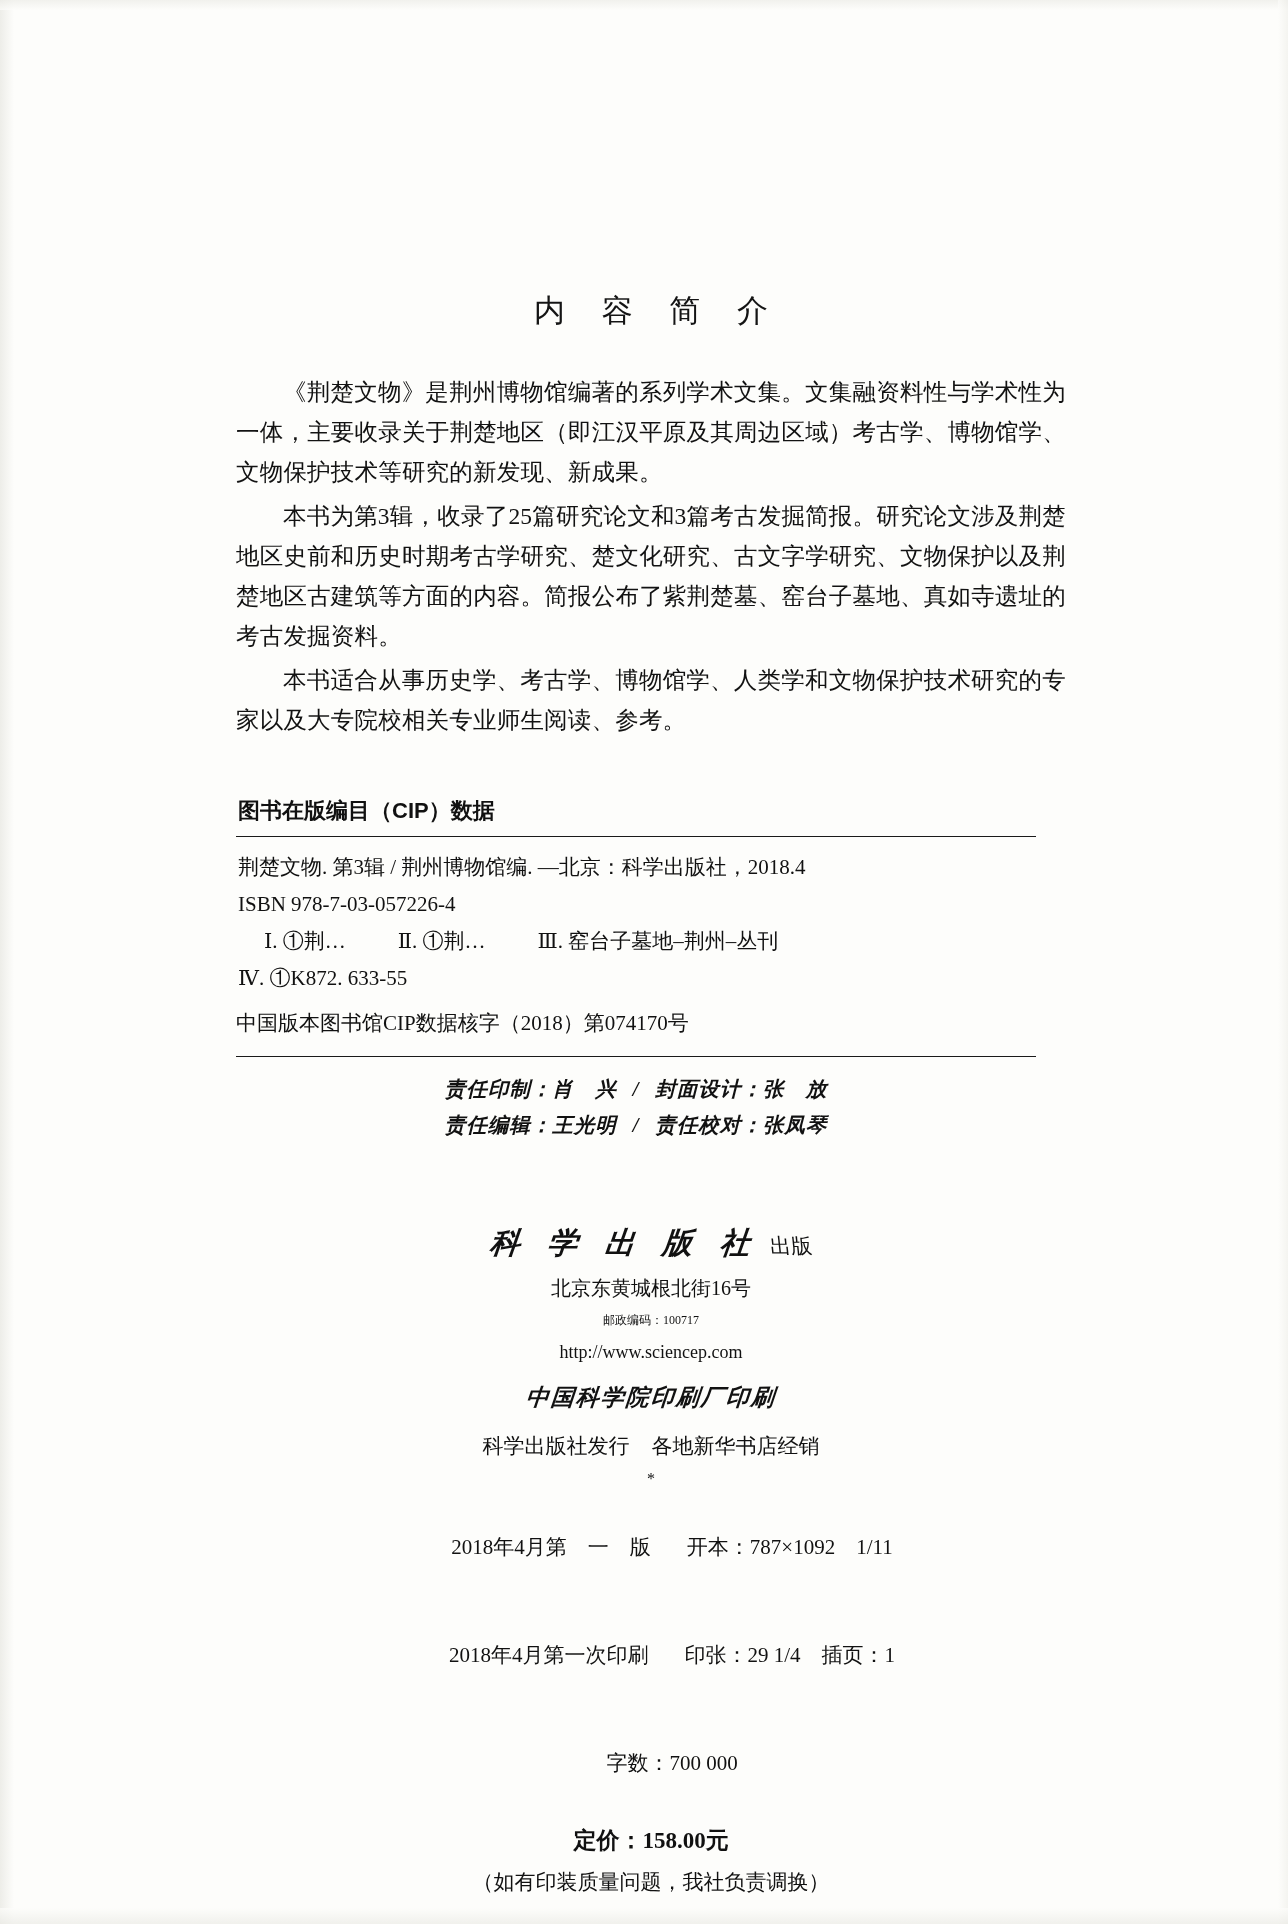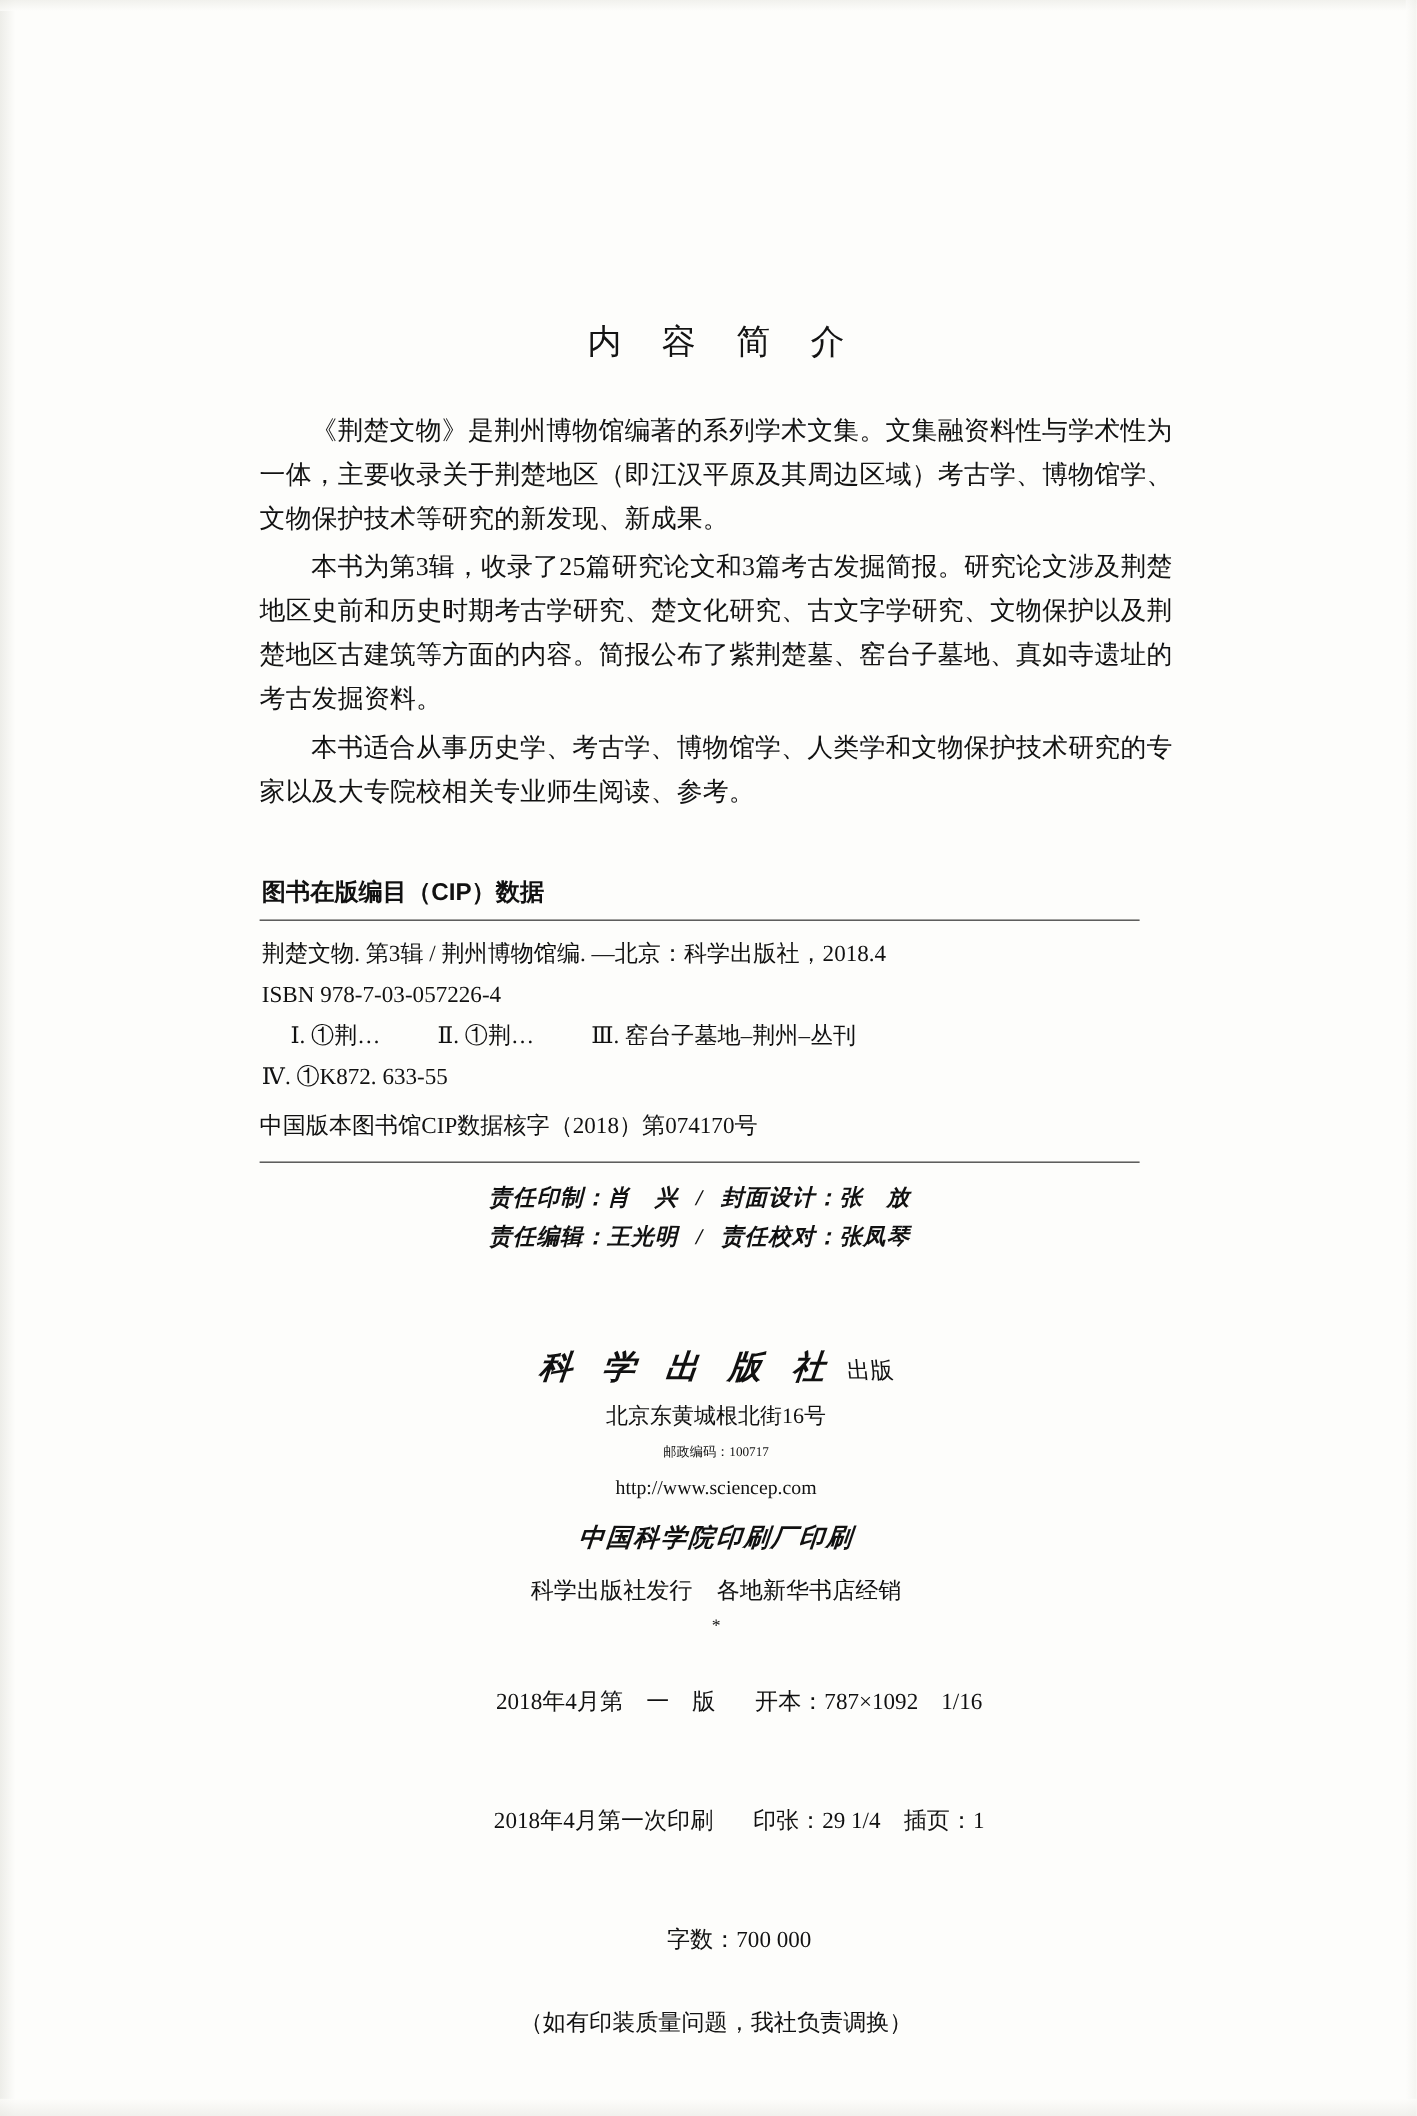--- a/index.html
+++ b/index.html
@@ -279,25 +279,28 @@
 
       <div class="distrib">
         <span>科学出版社发行</span><span class="sp"></span><span>各地新华书店经销</span>
       </div>
 
       <div class="star">*</div>
     </div>
 
     <div class="imprint">
       <div class="row">
-        <span>2018年4月第　一　版</span><span class="colgap"></span><span>开本：787×1092　1/16</span>
+        <span>2018年4月第　一　版</span><span class="colgap"></span><span>开本：787×1092　1/11</span>
       </div>
       <div class="row">
         <span>2018年4月第一次印刷</span><span class="colgap"></span><span>印张：29 1/4　插页：1</span>
       </div>
       <div class="row">
         <span>字数：700 000</span>
       </div>
+      <div class="price">
+        <span class="label">定价：</span><span>158.00元</span>
+      </div>
       <div class="notice">（如有印装质量问题，我社负责调换）</div>
     </div>
 
   </div>
 </div>
 
 </body></html>

